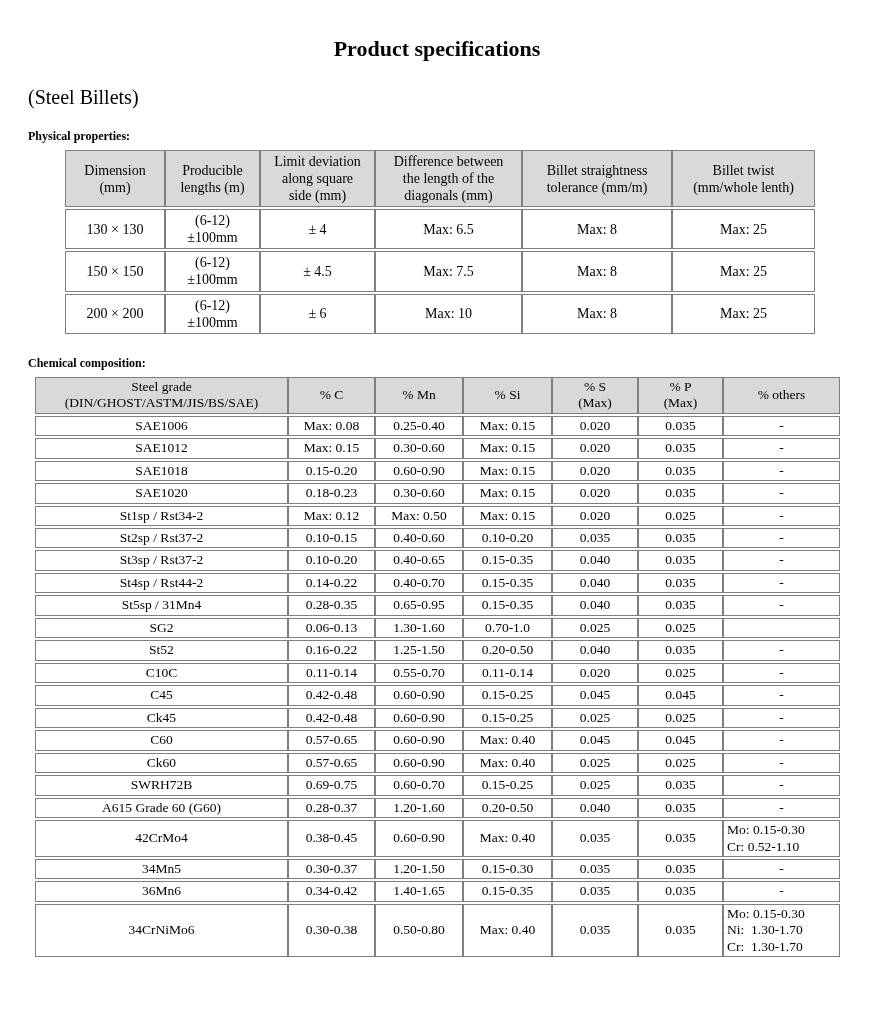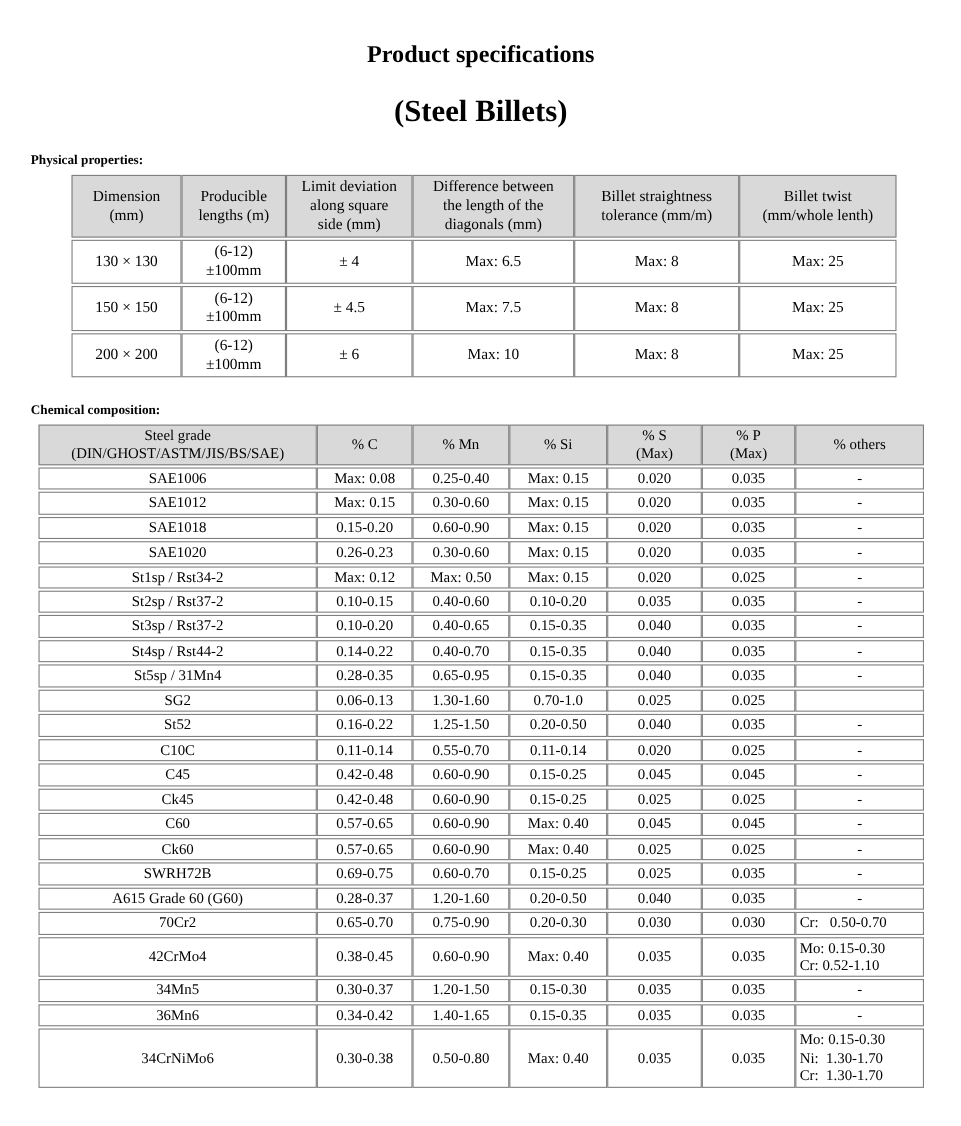--- a/index.html
+++ b/index.html
@@ -17,23 +17,23 @@
     background: #ffffff;
     overflow: hidden;
   }
   .title {
     text-align: center;
     font-weight: bold;
     font-size: 22px;
     margin: 6px 0 0 0;
   }
   .subtitle {
-    text-align: center;
-    font-weight: bold;
-    font-size: 28px;
+    text-align: left;
+    font-weight: normal;
+    font-size: 20px;
     margin: 24px 0 0 0;
   }
   .sec-heading {
     font-weight: bold;
     font-size: 12px;
     margin: 20px 0 4px 0;
   }
   .sec-heading.chem {
   }
   table {
@@ -303,21 +303,21 @@
           </td>
           <td>
             <div class="cl">-</div>
           </td>
         </tr>
         <tr>
           <td>
             <div class="cl">SAE1020</div>
           </td>
           <td>
-            <div class="cl">0.26-0.23</div>
+            <div class="cl">0.18-0.23</div>
           </td>
           <td>
             <div class="cl">0.30-0.60</div>
           </td>
           <td>
             <div class="cl">Max: 0.15</div>
           </td>
           <td>
             <div class="cl">0.020</div>
           </td>
@@ -641,43 +641,20 @@
             <div class="cl">0.20-0.50</div>
           </td>
           <td>
             <div class="cl">0.040</div>
           </td>
           <td>
             <div class="cl">0.035</div>
           </td>
           <td>
             <div class="cl">-</div>
-          </td>
-        </tr>
-        <tr>
-          <td>
-            <div class="cl">70Cr2</div>
-          </td>
-          <td>
-            <div class="cl">0.65-0.70</div>
-          </td>
-          <td>
-            <div class="cl">0.75-0.90</div>
-          </td>
-          <td>
-            <div class="cl">0.20-0.30</div>
-          </td>
-          <td>
-            <div class="cl">0.030</div>
-          </td>
-          <td>
-            <div class="cl">0.030</div>
-          </td>
-          <td class="left">
-            <div class="cl">Cr:   0.50-0.70</div>
           </td>
         </tr>
         <tr>
           <td>
             <div class="cl">42CrMo4</div>
           </td>
           <td>
             <div class="cl">0.38-0.45</div>
           </td>
           <td>

